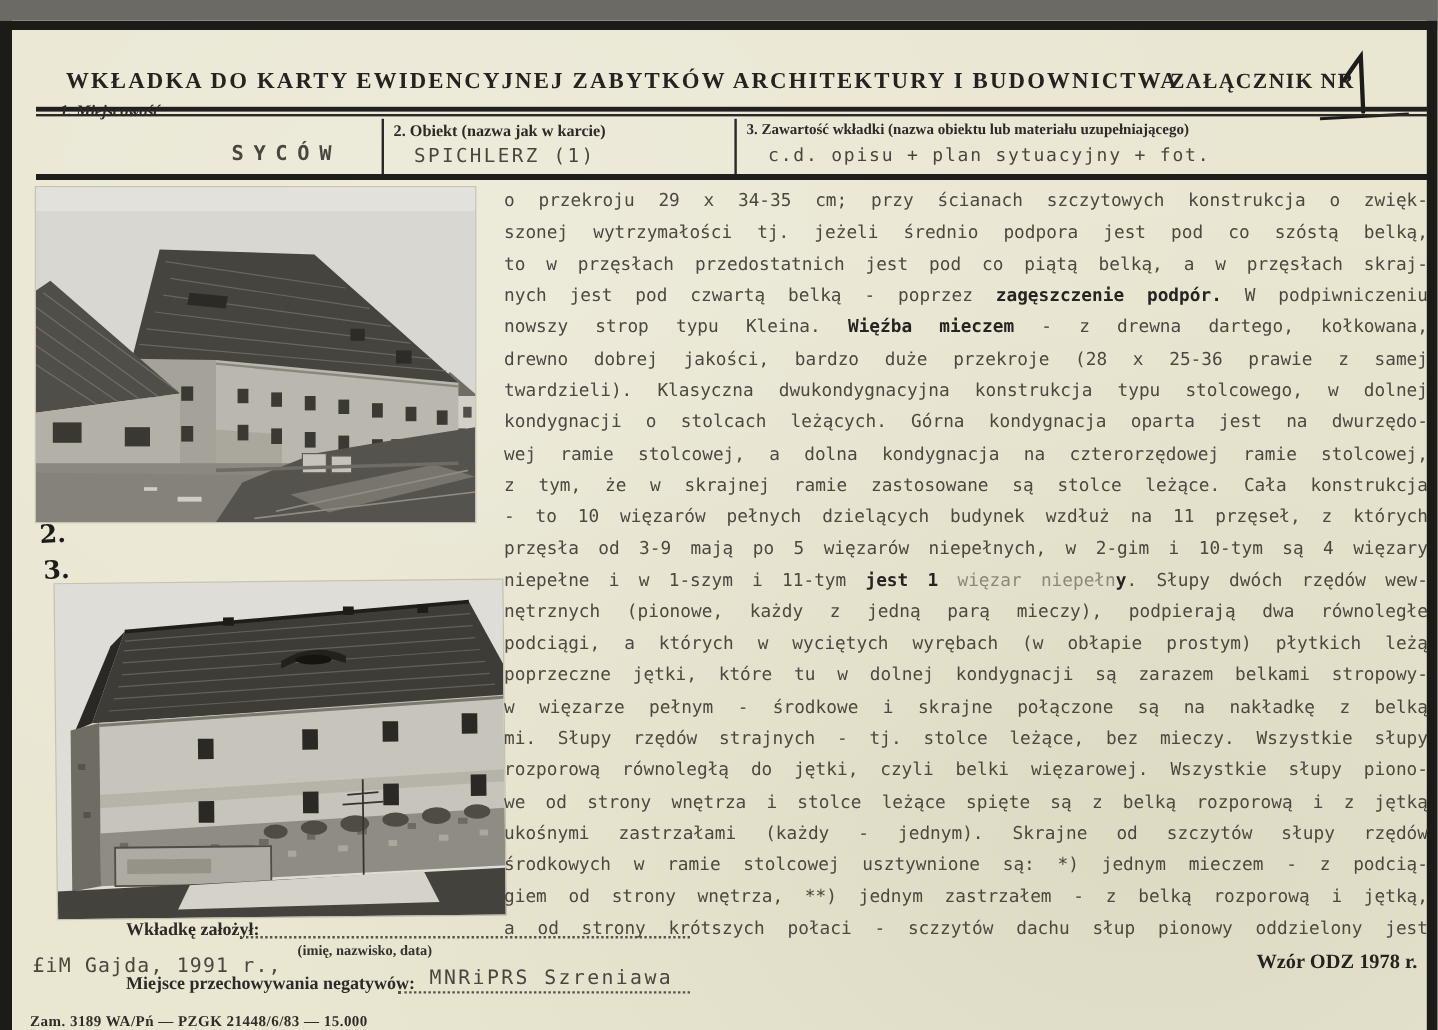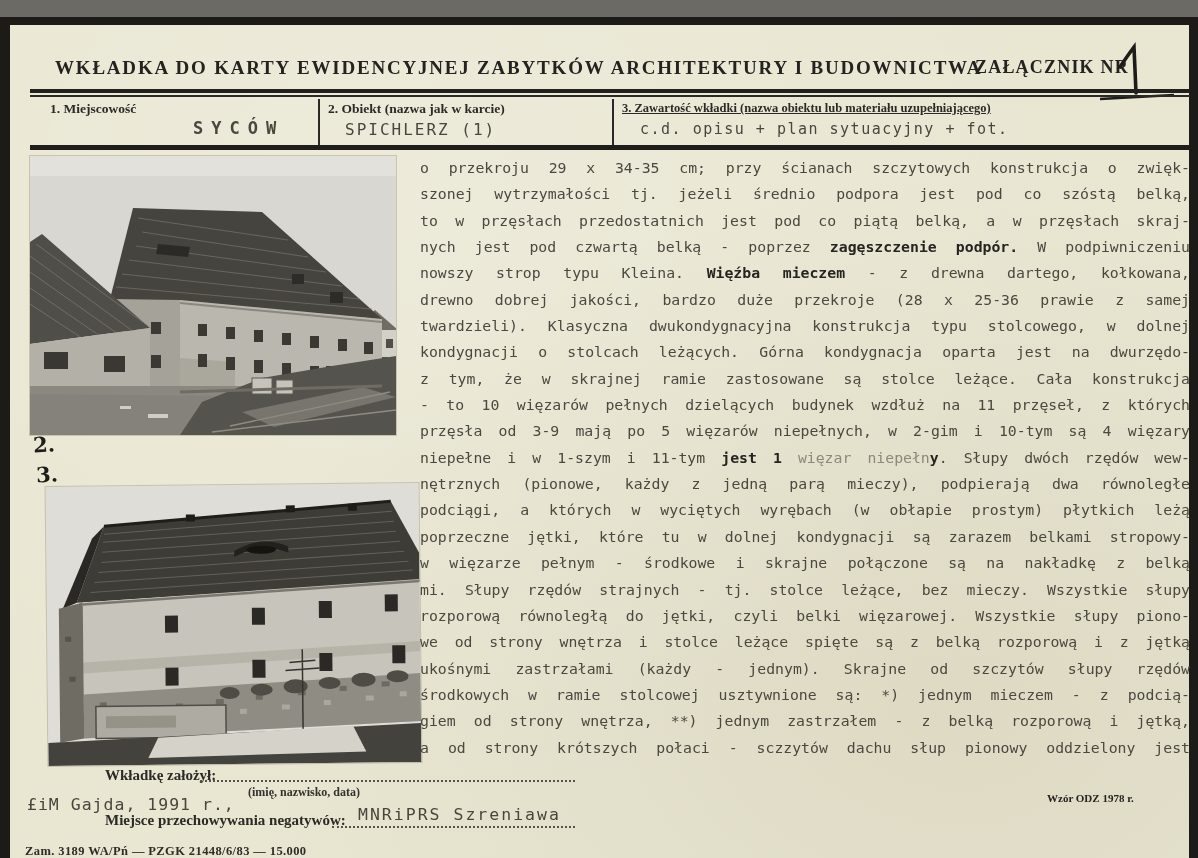--- a/index.html
+++ b/index.html
@@ -21,23 +21,23 @@
                 letter-spacing:1.2px;white-space:nowrap;}
   .attach-num-svg{position:absolute;left:1088px;top:12px;}
 
   .rule-double{position:absolute;left:30px;top:72px;width:1160px;height:2px;
                border-top:4px solid #21201c;border-bottom:2px solid #2a2925;}
   .rule-heavy{position:absolute;left:30px;top:128px;width:1160px;height:5px;background:#1f1e1a;}
   .vsep{position:absolute;top:82px;width:2px;height:46px;background:#2a2925;}
   .vsep.v1{left:318px;} .vsep.v2{left:612px;}
 
   .field-label{position:absolute;font-weight:bold;color:#2b2a26;white-space:nowrap;}
-  .fl1{left:50px;top:84px;font-size:13.5px;}
+  .fl1{left:50px;top:68px;font-size:13.5px;font-style:italic;}
   .fl2{left:328px;top:84px;font-size:13.5px;}
-  .fl3{left:622px;top:84px;font-size:12.5px;text-decoration:underline;}
+  .fl3{left:622px;top:84px;font-size:12.5px;}
   .typed-val{position:absolute;font-family:"DejaVu Sans Mono",monospace;color:#4a463e;white-space:nowrap;}
   .fv1{left:193px;top:101px;font-size:17px;letter-spacing:8px;font-weight:bold;}
   .fv2{left:345px;top:103px;font-size:16px;letter-spacing:2px;}
   .fv3{left:640px;top:103px;font-size:15px;letter-spacing:1.5px;}
 
   .photo{position:absolute;background:#d8d7d1;box-shadow:0 0 0 1px rgba(90,85,60,.25);}
   .photo1{left:30px;top:139px;width:366px;height:279px;}
   .photo2{left:47px;top:468px;width:373px;height:279px;transform:rotate(-.6deg);}
   .photo svg{display:block;}
 
@@ -54,21 +54,21 @@
 
   .dots{position:absolute;height:0;border-bottom:2px dotted #55534b;}
   .dots1{left:200px;top:763px;width:375px;}
   .dots2{left:332px;top:809px;width:243px;}
   .footer-label{position:absolute;font-weight:bold;color:#2b2a26;white-space:nowrap;}
   .founder-label{left:105px;top:750px;font-size:15px;}
   .founder-hint{position:absolute;left:248px;top:768px;font-size:12px;font-weight:bold;color:#33322d;}
   .founder-value{left:27px;top:778px;font-size:16.5px;letter-spacing:1px;}
   .negatives-label{left:105px;top:795px;font-size:15px;}
   .negatives-value{left:358px;top:788px;font-size:16.5px;letter-spacing:2px;}
-  .template-note{position:absolute;left:1047px;top:775px;font-size:11px;font-weight:bold;white-space:nowrap;}
+  .template-note{position:absolute;left:1047px;top:775px;font-size:17px;font-weight:bold;white-space:nowrap;}
   .print-note{position:absolute;left:25px;top:827px;font-size:12.5px;font-weight:bold;
               letter-spacing:.4px;color:#2e2d28;white-space:nowrap;}
 </style>
 </head>
 <body>
 
 <div class="page">
 
   <div class="edge left"></div>
   <div class="edge top"></div>
@@ -244,20 +244,21 @@
 
   <div class="typed-text">
       <div class="tline"><span>o przekroju 29 x 34-35 cm; przy ścianach szczytowych konstrukcja o zwięk-</span></div>
       <div class="tline"><span>szonej wytrzymałości tj. jeżeli średnio podpora jest pod co szóstą belką,</span></div>
       <div class="tline"><span>to w przęsłach przedostatnich jest pod co piątą belką, a w przęsłach skraj-</span></div>
       <div class="tline"><span>nych jest pod czwartą belką - poprzez </span><span class="b">zagęszczenie podpór.</span><span> W podpiwniczeniu</span></div>
       <div class="tline"><span>nowszy strop typu Kleina. </span><span class="b">Więźba mieczem</span><span> - z drewna dartego, kołkowana,</span></div>
       <div class="tline"><span>drewno dobrej jakości, bardzo duże przekroje (28 x 25-36 prawie z samej</span></div>
       <div class="tline"><span>twardzieli). Klasyczna dwukondygnacyjna konstrukcja typu stolcowego, w dolnej</span></div>
       <div class="tline"><span>kondygnacji o stolcach leżących. Górna kondygnacja oparta jest na dwurzędo-</span></div>
+      <div class="tline"><span>wej ramie stolcowej, a dolna kondygnacja na czterorzędowej ramie stolcowej,</span></div>
       <div class="tline"><span>z tym, że w skrajnej ramie  zastosowane są stolce leżące. Cała konstrukcja</span></div>
       <div class="tline"><span>- to 10 więzarów pełnych dzielących budynek wzdłuż na 11 przęseł, z których</span></div>
       <div class="tline"><span>przęsła od 3-9 mają po 5 więzarów niepełnych, w 2-gim i 10-tym są 4 więzary</span></div>
       <div class="tline"><span>niepełne i w 1-szym i 11-tym </span><span class="b">jest 1</span><span class="f"> więzar niepełn</span><span class="b">y</span><span>. Słupy dwóch rzędów wew-</span></div>
       <div class="tline"><span>nętrznych (pionowe, każdy z jedną parą mieczy), podpierają dwa równoległe</span></div>
       <div class="tline"><span>podciągi, a których w wyciętych wyrębach (w obłapie prostym) płytkich leżą</span></div>
       <div class="tline"><span>poprzeczne jętki, które tu w dolnej kondygnacji są zarazem belkami stropowy-</span></div>
       <div class="tline"><span>w więzarze pełnym - środkowe i skrajne  połączone są na nakładkę z belką</span></div>
       <div class="tline"><span>mi. Słupy rzędów strajnych - tj. stolce leżące, bez mieczy.  Wszystkie słupy</span></div>
       <div class="tline"><span>rozporową równoległą do jętki, czyli belki więzarowej. Wszystkie słupy piono-</span></div>

